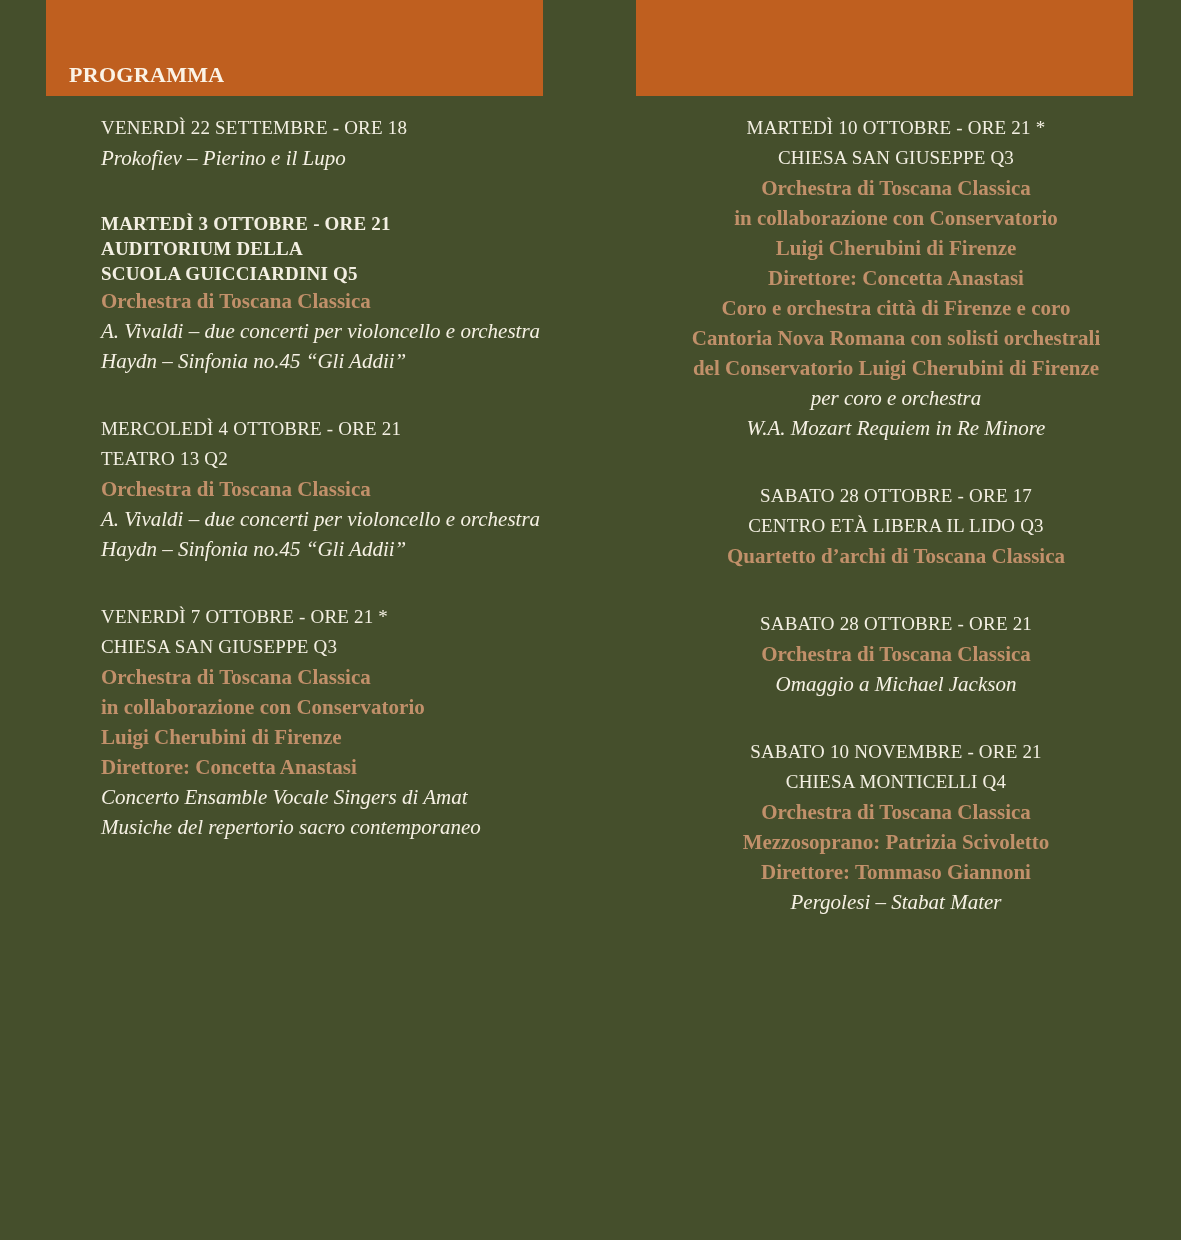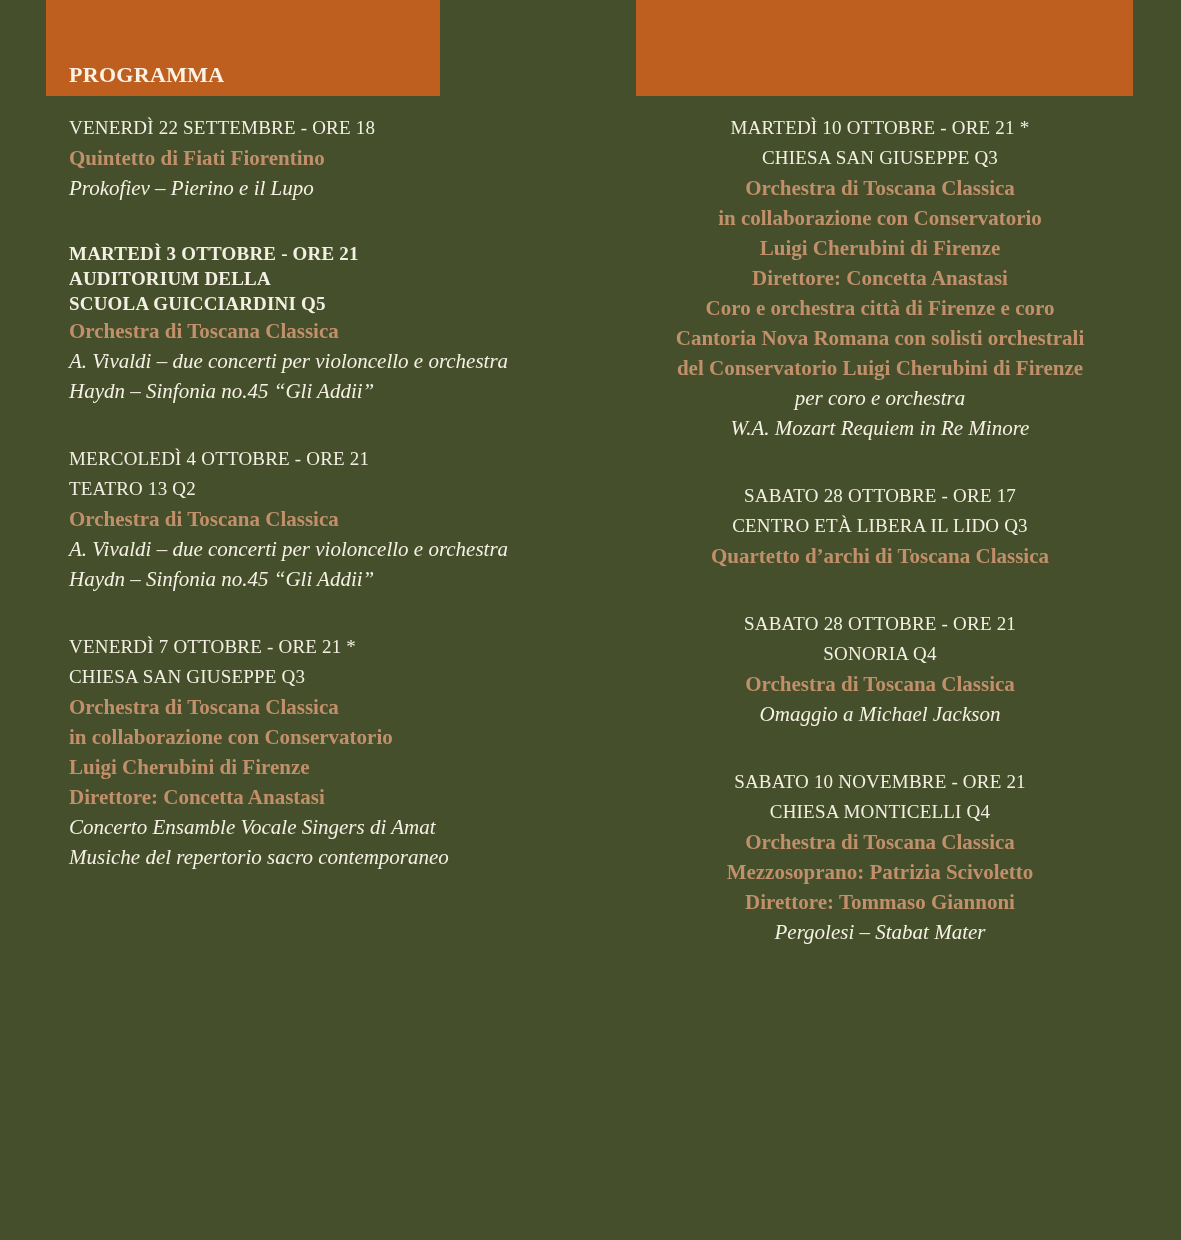--- a/index.html
+++ b/index.html
@@ -11,21 +11,21 @@
       overflow: hidden;
       font-family: "Liberation Serif", "DejaVu Serif", serif;
       color: #f3efe2;
     }
     .header-bar {
       position: absolute;
       top: 0;
       height: 96px;
       background: #bf5f1f;
     }
-    .header-bar.left { left: 46px; width: 394px; }
+    .header-bar.left { left: 46px; width: 497px; }
     .header-bar.right { left: 636px; width: 497px; }
     .header-title {
       position: absolute;
       left: 23px;
       top: 62px;
       font-family: "Liberation Serif", serif;
       font-weight: bold;
       font-size: 22px;
       letter-spacing: 0.3px;
       color: #fbf3e6;
@@ -35,20 +35,21 @@
       top: 113px;
       width: 500px;
     }
     .column.left { left: 69px; }
     .column.right { left: 635px; width: 490px; text-align: center; }
     .event { margin-bottom: 38px; }
     .line {
       font-size: 20px;
       line-height: 30px;
       white-space: nowrap;
+      margin-left: 32px;
     }
     .caps {
       font-size: 19px;
       letter-spacing: 0.2px;
       color: #f3efe2;
     }
     .caps.tight { line-height: 25px; font-weight: bold; }
     .performer {
       font-weight: bold;
       font-size: 21px;
@@ -66,21 +67,20 @@
 
 <div class="header-bar left">
   <div class="header-title">PROGRAMMA</div>
 </div>
 <div class="header-bar right"></div>
 
 <div class="column left">
 
   <div class="event">
     <div class="line caps">VENERDÌ 22 SETTEMBRE - ORE 18</div>
-    <div class="line performer">Quintetto di Fiati Fiorentino</div>
     <div class="line program">Prokofiev – Pierino e il Lupo</div>
   </div>
 
   <div class="event">
     <div class="line caps tight">MARTEDÌ 3 OTTOBRE - ORE 21</div>
     <div class="line caps tight">AUDITORIUM DELLA</div>
     <div class="line caps tight">SCUOLA GUICCIARDINI Q5</div>
     <div class="line performer">Orchestra di Toscana Classica</div>
     <div class="line program">A. Vivaldi – due concerti per violoncello e orchestra</div>
     <div class="line program">Haydn – Sinfonia no.45 “Gli Addii”</div>
@@ -123,21 +123,20 @@
   </div>
 
   <div class="event">
     <div class="line caps">SABATO 28 OTTOBRE - ORE 17</div>
     <div class="line caps">CENTRO ETÀ LIBERA IL LIDO Q3</div>
     <div class="line performer">Quartetto d’archi di Toscana Classica</div>
   </div>
 
   <div class="event">
     <div class="line caps">SABATO 28 OTTOBRE - ORE 21</div>
-    <div class="line caps">SONORIA Q4</div>
     <div class="line performer">Orchestra di Toscana Classica</div>
     <div class="line program">Omaggio a Michael Jackson</div>
   </div>
 
   <div class="event">
     <div class="line caps">SABATO 10 NOVEMBRE - ORE 21</div>
     <div class="line caps">CHIESA MONTICELLI Q4</div>
     <div class="line performer">Orchestra di Toscana Classica</div>
     <div class="line performer">Mezzosoprano: Patrizia Scivoletto</div>
     <div class="line performer">Direttore: Tommaso Giannoni</div>

